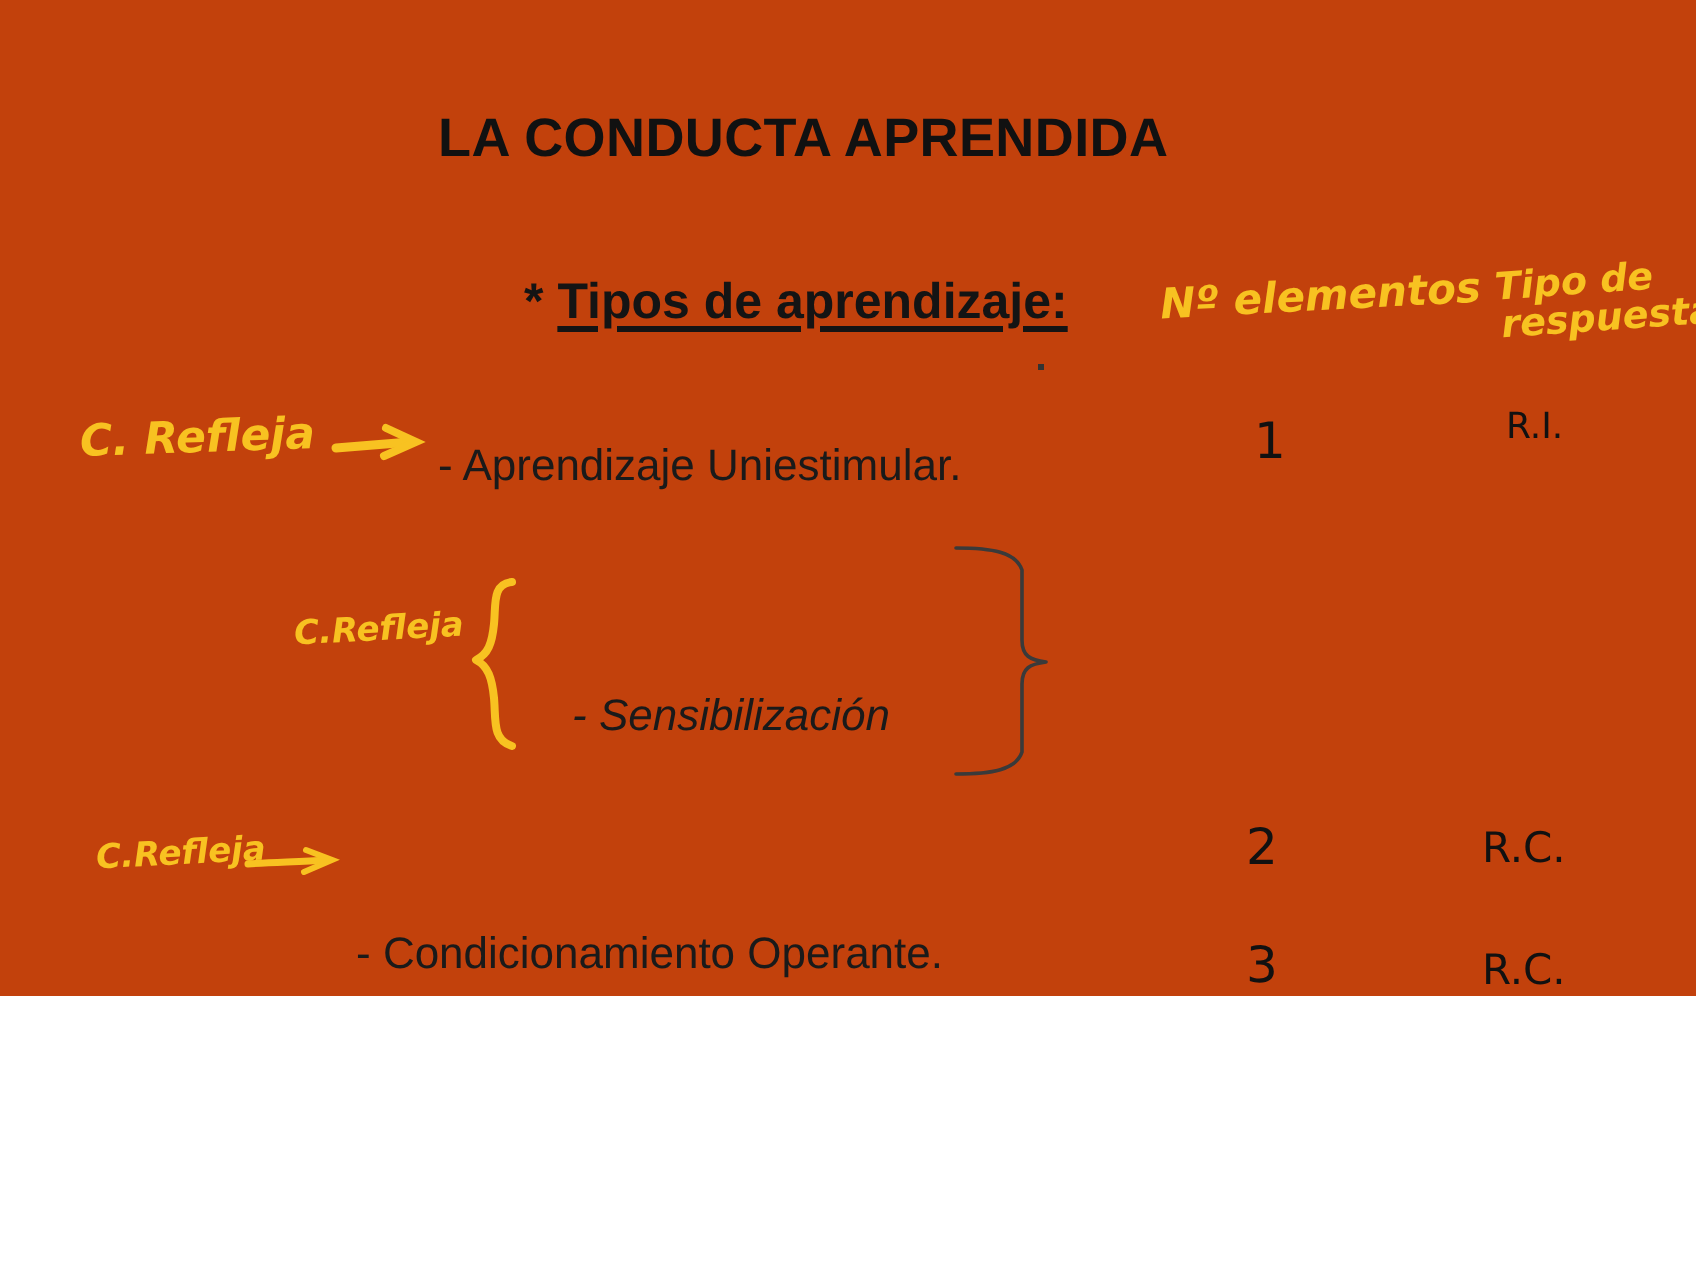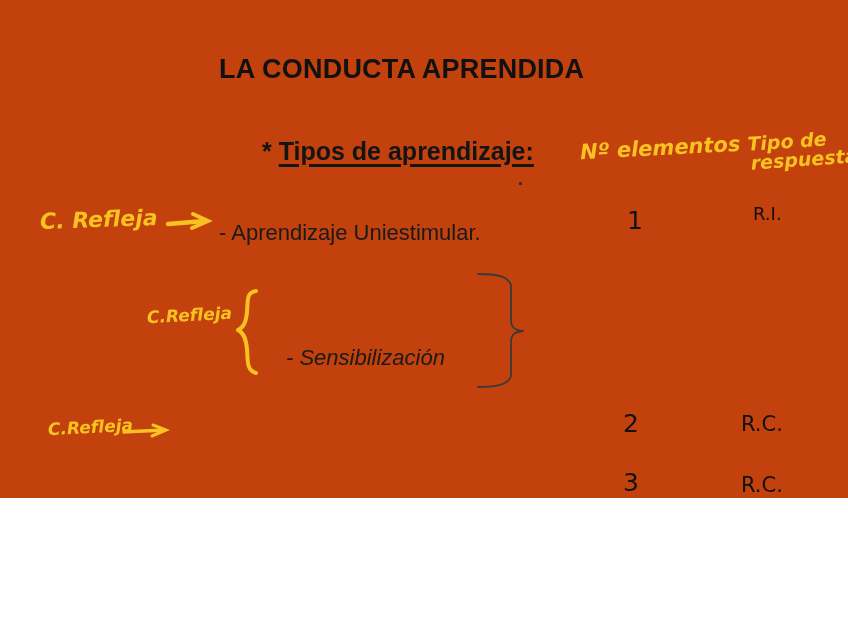--- a/index.html
+++ b/index.html
@@ -139,20 +139,21 @@
   <div class="abs hand-black n1">1</div>
   <div class="abs hand-black r1">R.I.</div>
 
   <div class="abs hand-yellow hw-ref2">C.Refleja</div>
   <div class="abs sub sub-sens">- Sensibilización</div>
 
   <div class="abs hand-yellow hw-ref3">C.Refleja</div>
   <div class="abs hand-black n2">2</div>
   <div class="abs hand-black r2">R.C.</div>
 
+  <div class="abs line line-oper">- Condicionamiento Operante.</div>
   <div class="abs hand-black n3">3</div>
   <div class="abs hand-black r3">R.C.</div>
 
   <svg id="ink" viewBox="0 0 848 636">
 
     <g stroke="#f8c221" fill="none" stroke-width="4.5" stroke-linecap="round">
       <path d="M168 224 C 180 223, 192 222, 205 221"></path>
       <path d="M193 214 L 208 221 L 192 228" stroke-width="4"></path>
     </g>
 

